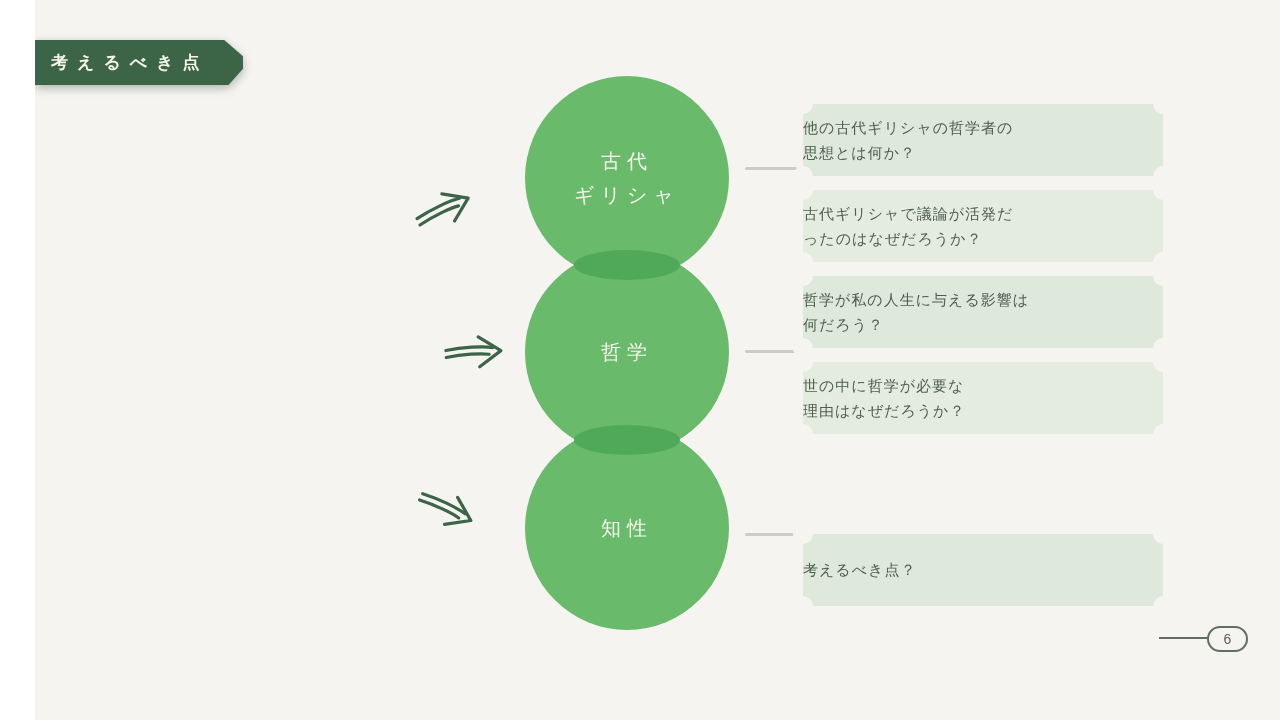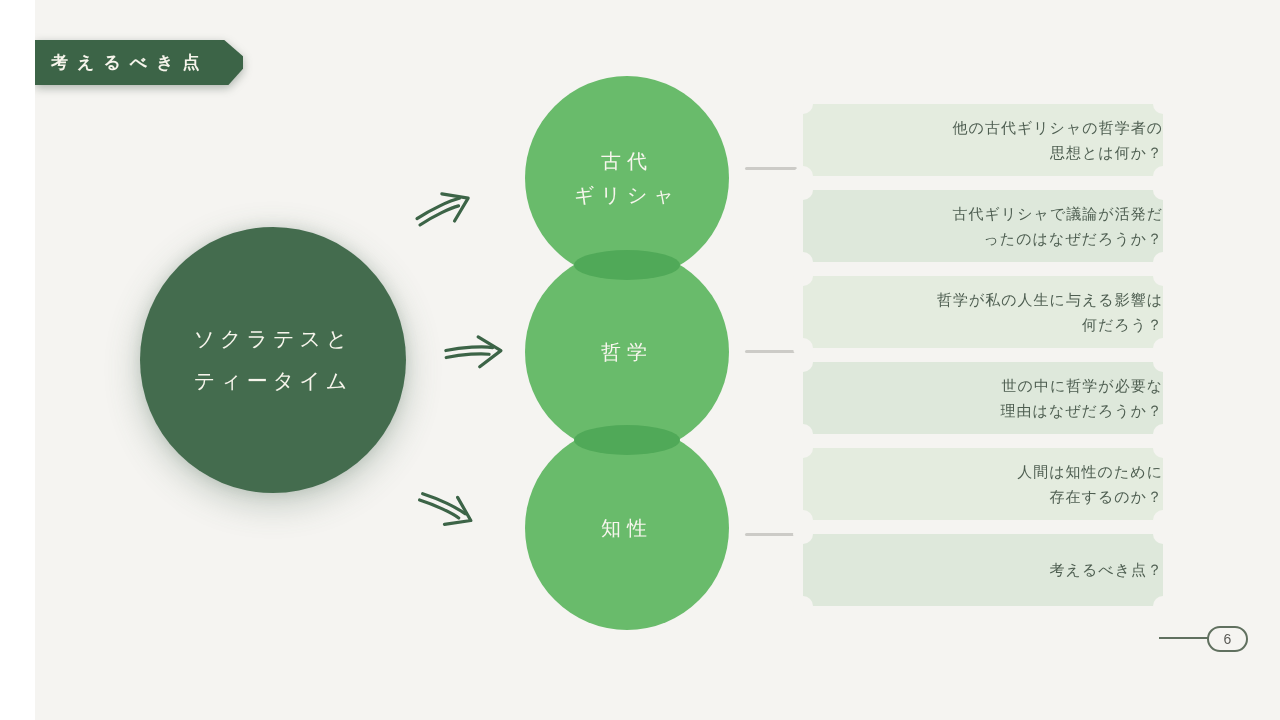--- a/index.html
+++ b/index.html
@@ -86,21 +86,21 @@
   .dash-1 { top: 167px; }
   .dash-2 { top: 350px; }
   .dash-3 { top: 533px; }
 
   
   .qbox {
     position: absolute; left: 768px;
     width: 360px; height: 72px;
     border-radius: 4px;
     display: flex; flex-direction: column;
-    align-items: flex-end; justify-content: center;
+    align-items: flex-start; justify-content: center;
     color: #4e5e51;
     font-size: 15px; letter-spacing: 1px; line-height: 1.7;
     text-align: center;
   }
   .qbox:nth-of-type(odd)  { background: #dee8db; }
   .qbox:nth-of-type(even) { background: #e4ecdf; }
   .q-1 { top: 104px; } .q-2 { top: 190px; } .q-3 { top: 276px; }
   .q-4 { top: 362px; } .q-5 { top: 448px; } .q-6 { top: 534px; }
 
   .notch {
@@ -134,24 +134,20 @@
 </style>
 </head>
 <body>
 
 <div class="slide">
 
   <div class="ribbon-wrap">
     <div class="ribbon">考えるべき点</div>
   </div>
 
-  <div class="main-circle">
-    <span class="tline">ソクラテスと</span>
-    <span class="tline">ティータイム</span>
-  </div>
 
   <div class="arrow arrow-1">
     <svg width="64" height="40" viewBox="0 0 64 40" fill="none">
       <path d="M3 16 C20 13.5 40 13.5 50 15.5" stroke="#3c6447" stroke-width="3.2" stroke-linecap="round"></path>
       <path d="M3 23 C20 20.5 38 20.5 46 22" stroke="#3c6447" stroke-width="3.2" stroke-linecap="round"></path>
       <path d="M36 4 L58 19 L36 34" stroke="#3c6447" stroke-width="3.2" stroke-linecap="round" stroke-linejoin="round"></path>
     </svg>
   </div>
   <div class="arrow arrow-2">
     <svg width="64" height="40" viewBox="0 0 64 40" fill="none">
@@ -212,28 +208,20 @@
     <span class="tline">何だろう？</span>
   </div>
   <div class="qbox q-4">
     <i class="notch n-tl"></i>
       <i class="notch n-tr"></i>
       <i class="notch n-bl"></i>
       <i class="notch n-br"></i>
     <span class="tline">世の中に哲学が必要な</span>
     <span class="tline">理由はなぜだろうか？</span>
   </div>
-  <div class="qbox q-5">
-    <i class="notch n-tl"></i>
-      <i class="notch n-tr"></i>
-      <i class="notch n-bl"></i>
-      <i class="notch n-br"></i>
-    <span class="tline">人間は知性のために</span>
-    <span class="tline">存在するのか？</span>
-  </div>
   <div class="qbox q-6">
     <i class="notch n-tl"></i>
       <i class="notch n-tr"></i>
       <i class="notch n-bl"></i>
       <i class="notch n-br"></i>
     <span class="tline">考えるべき点？</span>
   </div>
 
   <div class="pageline"></div>
   <div class="pagepill">

